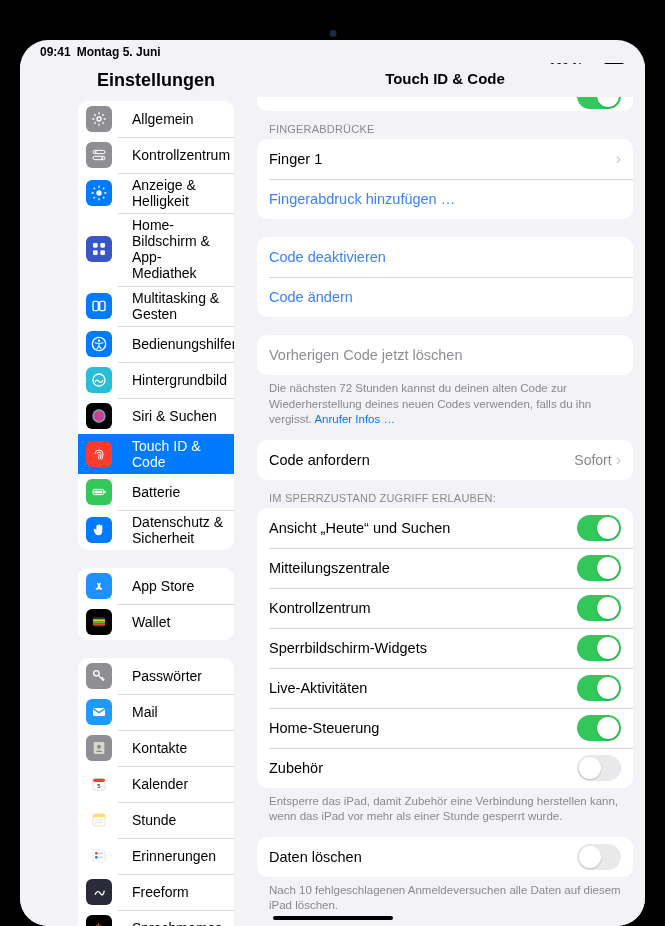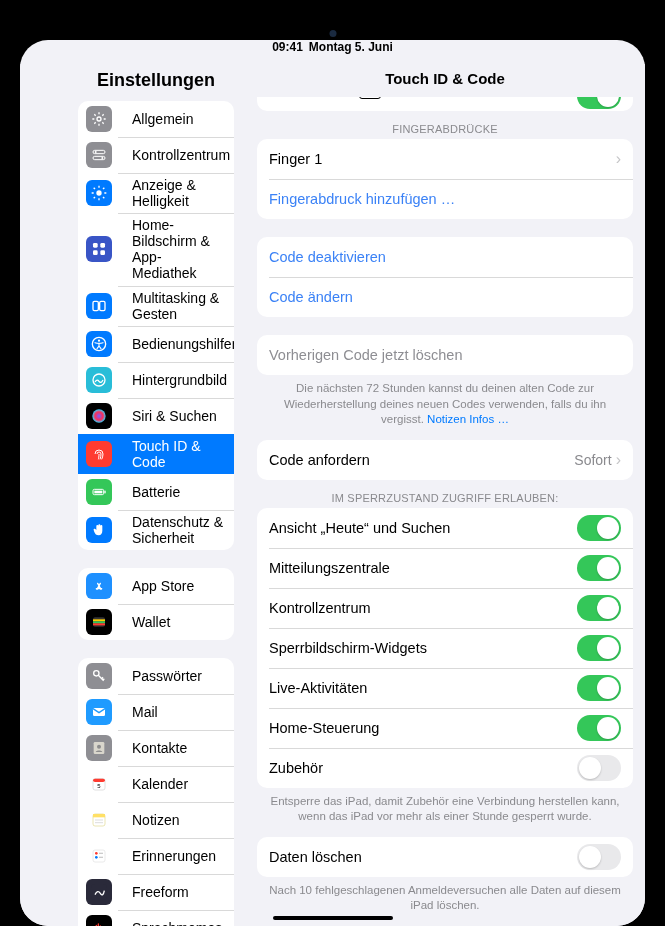--- a/index.html
+++ b/index.html
@@ -32,21 +32,20 @@
 .camera { position:absolute; top:10px; left:50%; transform:translateX(-50%); width:7px; height:7px; background:#1a2a40; border-radius:50%; }
 .status-bar {
   height: 24px;
   display: flex;
   justify-content: space-between;
   align-items: center;
   padding: 0 20px;
   font-size: 12px;
   font-weight: 600;
   color:#000;
-  flex-direction:column;
 }
 .status-left { display:flex; gap:6px; }
 .status-right { display:flex; align-items:center; gap:20px;margin-top:32px; }
 .batt-icon { width:22px; height:11px; border:1px solid #000; border-radius:3px; position:relative; }
 .batt-icon::after { content:""; position:absolute; right:-3px; top:3px; width:2px; height:4px; background:#000; border-radius:0 1px 1px 0;}
 .batt-fill { position:absolute; left:1px; top:1px; bottom:1px; right:1px; background:#000; border-radius:1px;}
 .content { flex:1; display:flex; overflow:hidden; }
 .sidebar {
   width: 225px;
   background: #f2f2f7;
@@ -101,21 +100,21 @@
   overflow:hidden;
 }
 .detail-head {
   text-align:center;
   font-size:15px;
   font-weight:600;
   padding: 6px 0 10px;
   position:relative;
   background:#f2f2f7;
 }
-.detail-scroll { flex:1; overflow-y:auto; padding:0 12px 20px;text-align:center; }
+.detail-scroll { flex:1; overflow-y:auto; padding:0 12px 20px; }
 .sect-header {
   font-size:11px;
   color:#8a8a8e;
   padding: 12px 12px 4px;
   letter-spacing:.2px;
 }
 .card {
   background:#fff;
   border-radius:10px;
   overflow:hidden;
@@ -378,21 +377,21 @@
               </div>
               <div class="row">
                 <div class="icn" style="background: rgb(255, 255, 255);">
                   <svg viewBox="0 0 24 24">
                     <rect x="3" y="3" width="18" height="18" rx="3" fill="#fff" stroke="#e0d890"></rect>
                     <rect x="3" y="3" width="18" height="5" fill="#ffe066"></rect>
                     <line x1="6" y1="12" x2="18" y2="12" stroke="#ccc"></line>
                     <line x1="6" y1="16" x2="18" y2="16" stroke="#ccc"></line>
                   </svg>
                 </div>
-                <div class="row-label">Notizen</div>
+                <div class="row-label">Stunde</div>
               </div>
               <div class="row">
                 <div class="icn" style="background: rgb(255, 255, 255);">
                   <svg viewBox="0 0 24 24">
                     <rect x="3" y="3" width="18" height="18" rx="3" fill="#fff" stroke="#e0e0e0"></rect>
                     <circle cx="8" cy="8" r="2" fill="#ff3b30"></circle>
                     <circle cx="8" cy="14" r="2" fill="#007aff"></circle>
                     <line x1="12" y1="8" x2="18" y2="8" stroke="#ccc" stroke-width="2"></line>
                     <line x1="12" y1="14" x2="18" y2="14" stroke="#ccc" stroke-width="2"></line>
                   </svg>
@@ -451,21 +450,21 @@
           </div>
 
           <div style="height:18px"></div>
           <div class="card">
             <div class="drow">
               <span class="gray">Vorherigen Code jetzt löschen</span>
             </div>
           </div>
           <div class="footer">
             <span>Die nächsten 72 Stunden kannst du deinen alten Code zur Wiederherstellung deines neuen Codes verwenden, falls du ihn vergisst.</span>
-            <span class="lnk">Notizen Infos …</span>
+            <span class="lnk">Anrufer Infos …</span>
           </div>
 
           <div style="height:10px"></div>
           <div class="card">
             <div class="drow">
               <span>Code anfordern</span>
               <span class="value">
                 <span>Sofort</span>
                 <span class="chev">›</span>
               </span>

